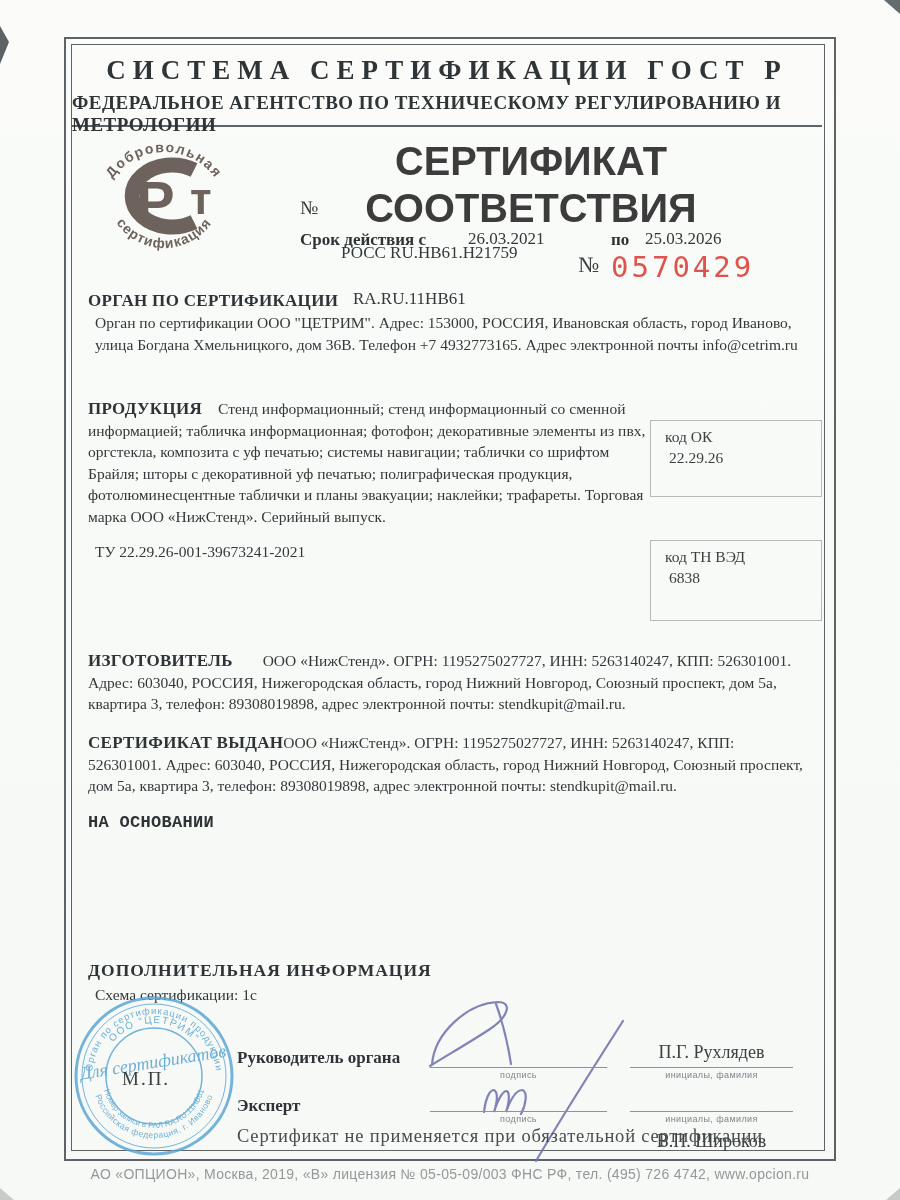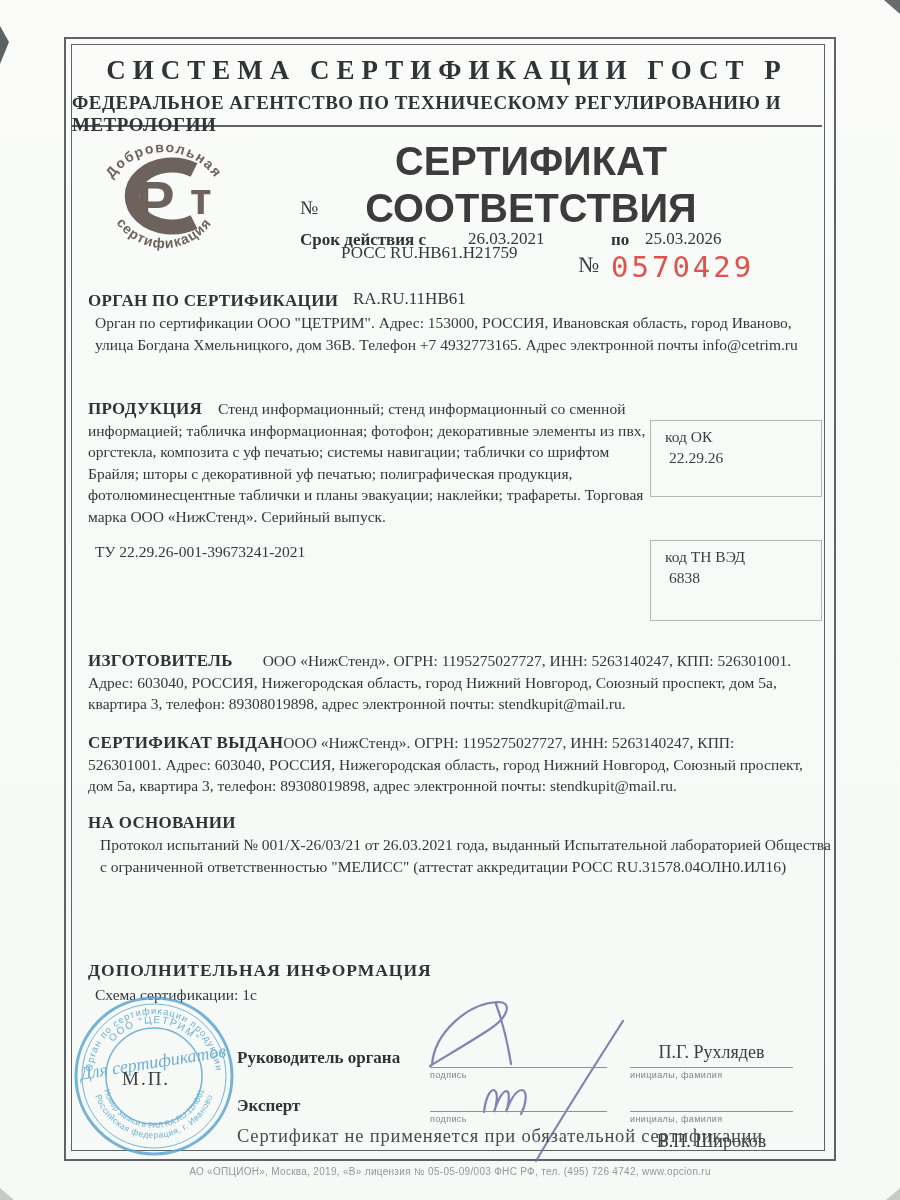--- a/index.html
+++ b/index.html
@@ -19,25 +19,25 @@
   .hdr1{left:72px;top:55px;width:750px;text-align:center;font-weight:bold;font-size:27px;letter-spacing:7px;color:#2f3437;}
   .hdr2{left:72px;top:92px;width:750px;text-align:left;font-weight:bold;font-size:19px;letter-spacing:0.5px;color:#2f3437;}
   .title{left:245px;top:138px;width:572px;text-align:center;font-family:"Liberation Sans",sans-serif;font-weight:bold;font-size:41px;letter-spacing:0px;color:#3c3c3c;transform:scaleX(.97);transform-origin:center;}
   .serif17{font-size:17px;}
   .bold{font-weight:bold;}
   .sec-label{font-weight:bold;font-size:17px;color:#2e3336;letter-spacing:.3px;text-align:center;}
   .body-text{font-size:15.5px;line-height:21.5px;color:#33383b;}
   .code-box{border:1px solid #b4bab5;padding:7px 8px 0 14px;font-size:15.5px;color:#3a3f42;}
   .code-box .cv{margin-top:3px;padding-left:4px;}
   .sig-line{border-top:1.5px solid #8d9296;height:0;}
-  .sig-caption{font-family:"Liberation Sans",sans-serif;font-size:9px;color:#80858a;letter-spacing:.4px;}
+  .sig-caption{font-family:"Liberation Sans",sans-serif;font-size:9px;color:#80858a;text-align:center;letter-spacing:.4px;}
   .sig-name{font-size:18px;text-align:center;color:#3a3f42;}
   .role{font-weight:bold;font-size:17px;color:#2e3336;}
   .bottom-note{font-size:18.5px;letter-spacing:.8px;color:#474c4f;}
-  .footer{left:0;top:1166px;width:900px;text-align:center;font-family:"Liberation Sans",sans-serif;font-size:10px;color:#93989a;letter-spacing:.3px;}
+  .footer{left:0;top:1166px;width:900px;text-align:center;font-family:"Liberation Sans",sans-serif;font-size:14px;color:#93989a;letter-spacing:.3px;}
   .red-num{font-family:"DejaVu Sans Mono",monospace;font-size:29px;letter-spacing:3px;color:#e0524c;font-weight:500;}
   .mp{font-size:19px;letter-spacing:2px;color:#3b4043;}
   
   .corner{width:0;height:0;}
 </style>
 </head>
 <body>
 
 <div id="page">
 
@@ -103,22 +103,21 @@
   </div>
 
   <div class="abs body-text" style="left:88px;top:650px;width:722px;">
     <span class="sec-label" style="margin-right:30px;">ИЗГОТОВИТЕЛЬ</span><span>ООО «НижСтенд». ОГРН: 1195275027727, ИНН: 5263140247, КПП: 526301001. Адрес: 603040, РОССИЯ, Нижегородская область, город Нижний Новгород, Союзный проспект, дом 5а, квартира 3, телефон: 89308019898, адрес электронной почты: stendkupit@mail.ru.</span>
   </div>
 
   <div class="abs body-text" style="left:88px;top:732px;width:722px;">
     <span class="sec-label" style="margin-right:0;">СЕРТИФИКАТ ВЫДАН</span><span>ООО «НижСтенд». ОГРН: 1195275027727, ИНН: 5263140247, КПП: 526301001. Адрес: 603040, РОССИЯ, Нижегородская область, город Нижний Новгород, Союзный проспект, дом 5а, квартира 3, телефон: 89308019898, адрес электронной почты: stendkupit@mail.ru.</span>
   </div>
 
-  <div class="abs sec-label" style="left:88px;top:813px;">НА ОСНОВАНИИ</div>
-  <div class="abs body-text" style="left:100px;top:834px;width:740px;">Протокол испытаний № 001/Х-26/03/21 от 26.03.2021 года, выданный Испытательной лабораторией Общества с ограниченной ответственностью "МЕЛИСС" (аттестат аккредитации РОСС RU.31578.04ОЛН0.ИЛ16)</div>
+  <div class="abs sec-label" style="left:88px;top:813px;font-family:Liberation Mono, monospace;">НА ОСНОВАНИИ</div>
 
   <div class="abs sec-label" style="left:88px;top:960px;letter-spacing:1px;font-size:17.5px;">ДОПОЛНИТЕЛЬНАЯ ИНФОРМАЦИЯ</div>
   <div class="abs body-text" style="left:95px;top:984px;">Схема сертификации: 1с</div>
 
   <svg class="abs" style="left:66px;top:992px;opacity:.82;" width="178" height="168" viewBox="0 0 178 168">
     <defs>
       <path id="stampArcOuterTop" d="M 26 84 A 62 62 0 0 1 150 84" fill="none"></path>
       <path id="stampArcInnerTop" d="M 35 84 A 53 53 0 0 1 141 84" fill="none"></path>
       <path id="stampArcInnerBottom" d="M 36 84 A 52 52 0 0 0 140 84" fill="none"></path>
       <path id="stampArcOuterBottom" d="M 26 84 A 62 62 0 0 0 150 84" fill="none"></path>

